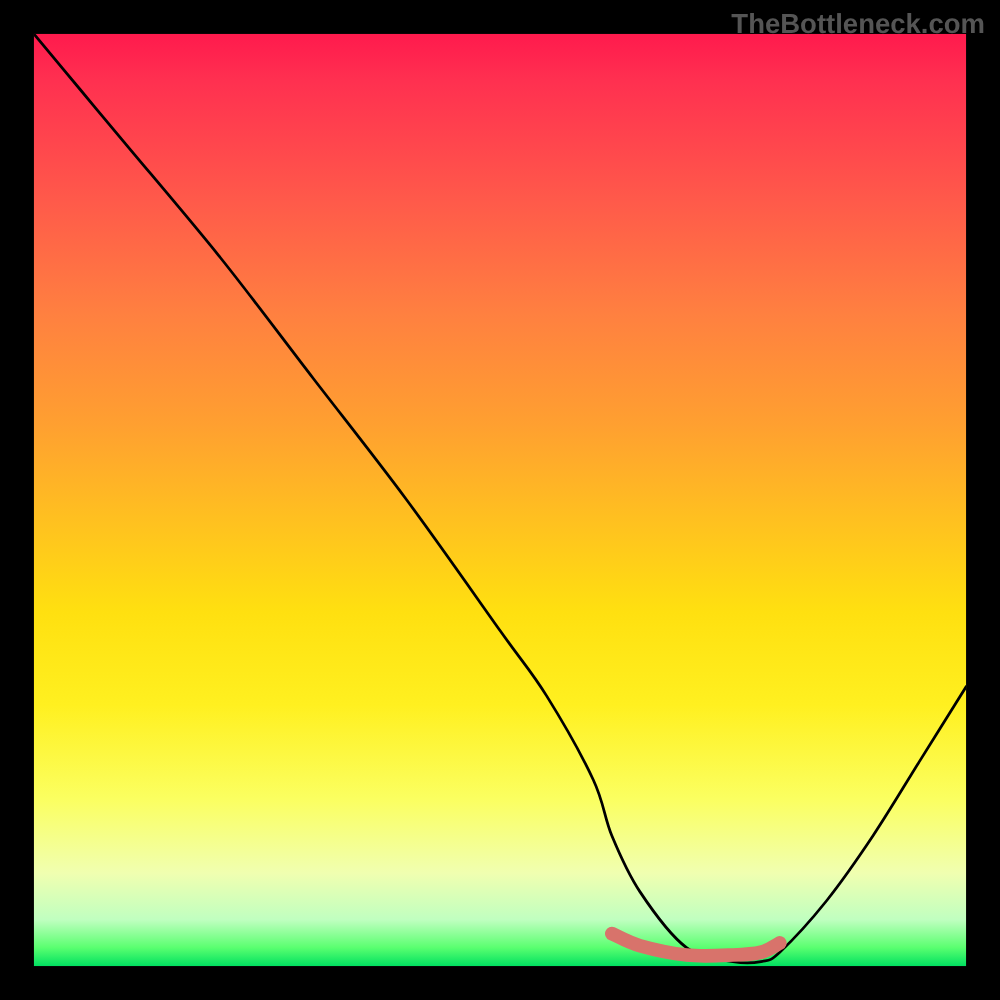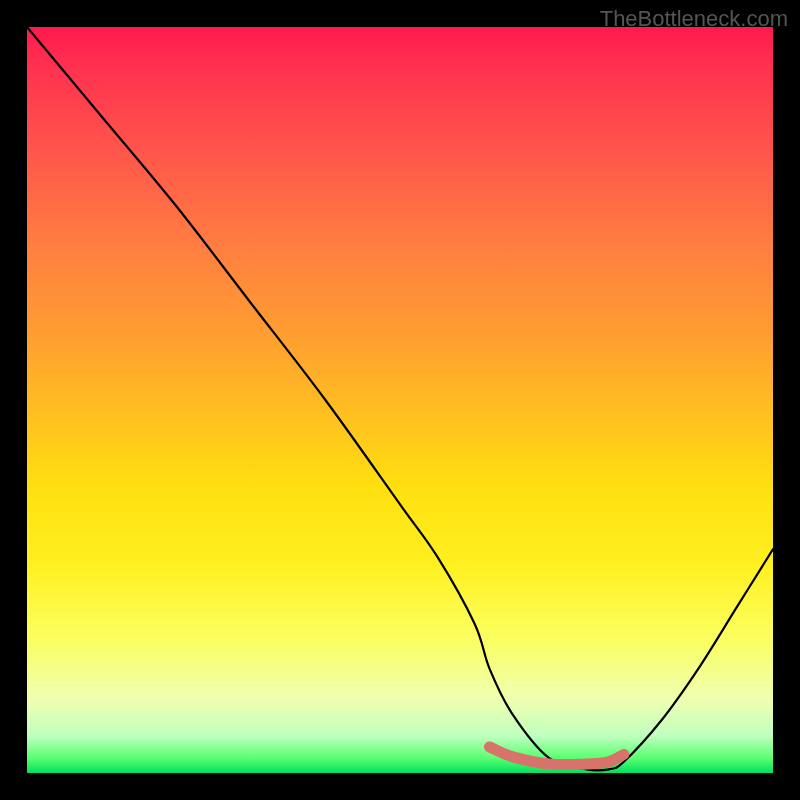--- a/index.html
+++ b/index.html
@@ -10,21 +10,21 @@
     height: 800px;
     position: relative;
     font-family: Arial, sans-serif;
   }
   .watermark {
     position: absolute;
     top: 6px;
     right: 12px;
     color: #555;
     font-size: 22px;
-    font-weight: 400;
+    font-weight: 700;
     z-index: 10;
   }
   .plot-area {
     position: absolute;
     top: 27px;
     left: 27px;
     width: 746px;
     height: 746px;
     overflow: hidden;
   }

